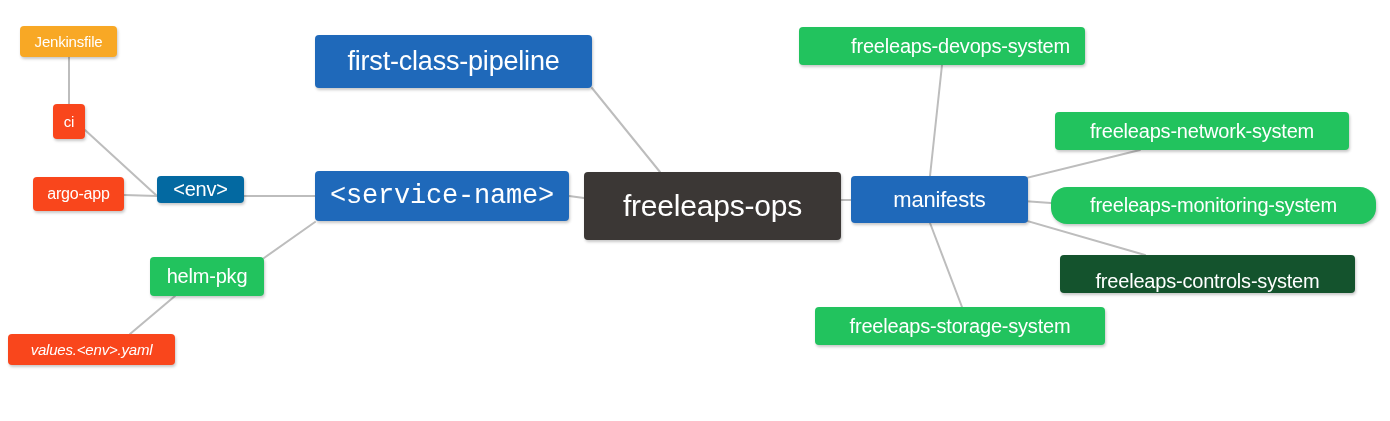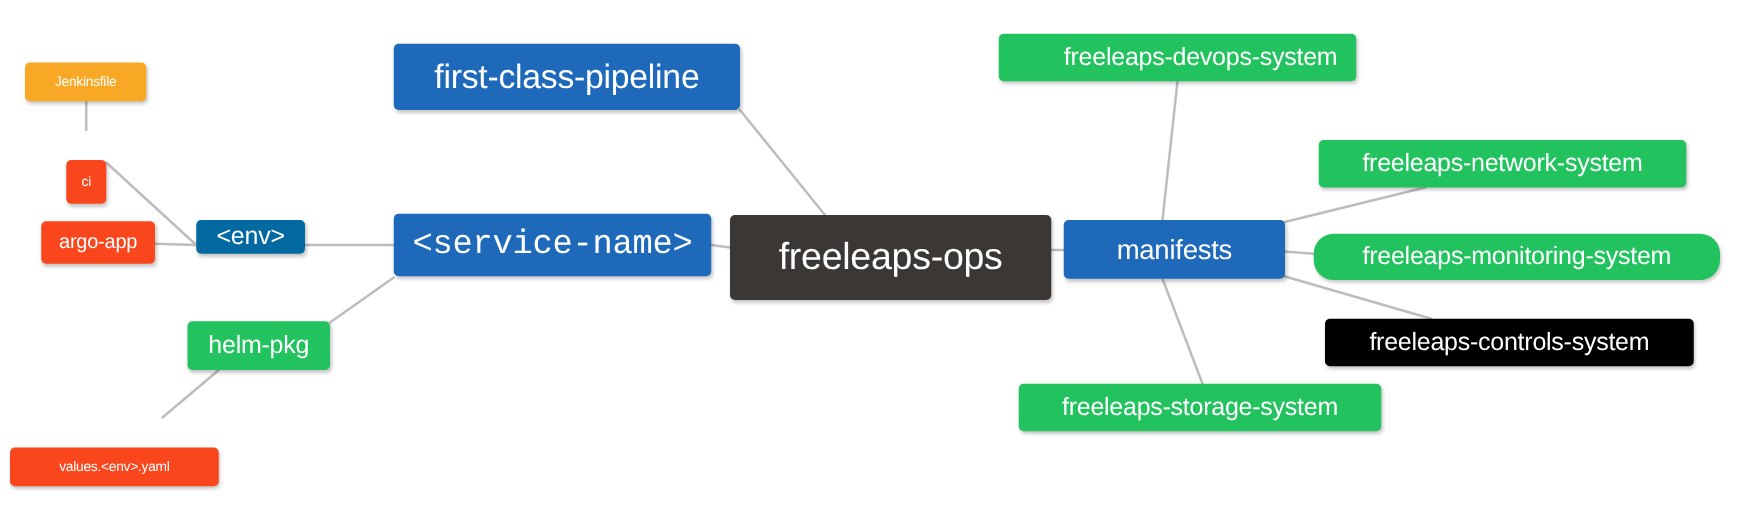--- a/index.html
+++ b/index.html
@@ -32,21 +32,21 @@
     letter-spacing:-0.2px;
     box-shadow:1px 2px 3px rgba(0,0,0,0.22);
     user-select:none;
   }
   
   .t-root{font-size:30px;}
   .t-l1{font-size:27px;}
   .t-l2{font-size:22px;}
   .t-l3{font-size:20px;}
   .t-l4{font-size:16px;}
-  .t-l5{font-size:11px;margin-top:24px;}
+  .t-l5{font-size:15px;}
 </style>
 </head>
 <body>
 
 <div id="canvas">
   <svg id="edges" viewBox="0 0 1390 421" width="1390" height="421" xmlns="http://www.w3.org/2000/svg">
       <line x1="69" y1="57" x2="69" y2="104" stroke="#bdbdbd" stroke-width="2" stroke-linecap="round"></line>
       <line x1="85" y1="130" x2="157" y2="196" stroke="#bdbdbd" stroke-width="2" stroke-linecap="round"></line>
       <line x1="124" y1="195" x2="157" y2="196" stroke="#bdbdbd" stroke-width="2" stroke-linecap="round"></line>
       <line x1="244" y1="196" x2="315" y2="196" stroke="#bdbdbd" stroke-width="2" stroke-linecap="round"></line>
@@ -70,21 +70,21 @@
       </div>
       <div class="node t-l4" style="left: 33px; top: 177px; width: 91px; height: 34px; background: rgb(249, 70, 28);">
         <span>argo-app</span>
       </div>
       <div class="node t-l3" style="left: 157px; top: 176px; width: 87px; height: 27px; background: #0369a1;">
         <span>&lt;env&gt;</span>
       </div>
       <div class="node t-l3" style="left: 150px; top: 257px; width: 114px; height: 39px; background: rgb(34, 195, 94);">
         <span>helm-pkg</span>
       </div>
-      <div class="node t-l5" style="left: 8px; top: 334px; width: 167px; height: 31px; background: rgb(249, 70, 28);">
+      <div class="node t-l5" style="left: 8px; top: 334px; width: 167px; height: 31px; background: rgb(249, 70, 28); font-style: italic;">
         <span>values.&lt;env&gt;.yaml</span>
       </div>
       <div class="node t-l1" style="left: 315px; top: 35px; width: 277px; height: 53px; background: rgb(31, 105, 186);">
         <span>first-class-pipeline</span>
       </div>
       <div class="node t-l1" style="left: 315px; top: 171px; width: 254px; height: 50px; background: rgb(31, 105, 186); font-family: Liberation Mono, monospace;">
         <span>&lt;service-name&gt;</span>
       </div>
       <div class="node t-root" style="left: 584px; top: 172px; width: 257px; height: 68px; background: rgb(59, 55, 53);">
         <span>freeleaps-ops</span>
@@ -94,20 +94,20 @@
       </div>
       <div class="node t-l3" style="left: 799px; top: 27px; width: 286px; height: 38px; background: rgb(34, 195, 94); padding-left: 37px;">
         <span>freeleaps-devops-system</span>
       </div>
       <div class="node t-l3" style="left: 1055px; top: 112px; width: 294px; height: 38px; background: rgb(34, 195, 94);">
         <span>freeleaps-network-system</span>
       </div>
       <div class="node t-l3" style="left: 1051px; top: 187px; width: 325px; height: 37px; background: rgb(34, 195, 94); border-radius: 16px;">
         <span>freeleaps-monitoring-system</span>
       </div>
-      <div class="node t-l3" style="left: 1060px; top: 255px; width: 295px; height: 38px; background: #000000;">
+      <div class="node t-l3" style="left: 1060px; top: 255px; width: 295px; height: 38px; background: #14532d; align-items: flex-end;">
         <span>freeleaps-controls-system</span>
       </div>
       <div class="node t-l3" style="left: 815px; top: 307px; width: 290px; height: 38px; background: rgb(34, 195, 94);">
         <span>freeleaps-storage-system</span>
       </div>
     </div>
 </div>
 
 </body></html>

